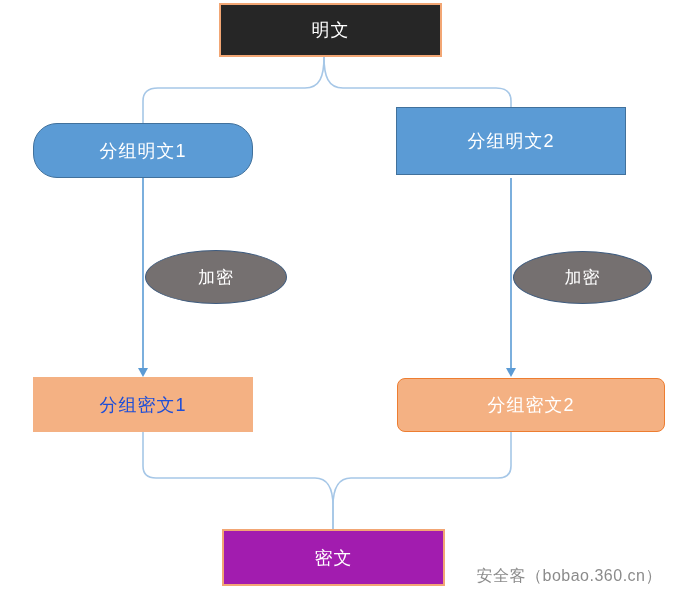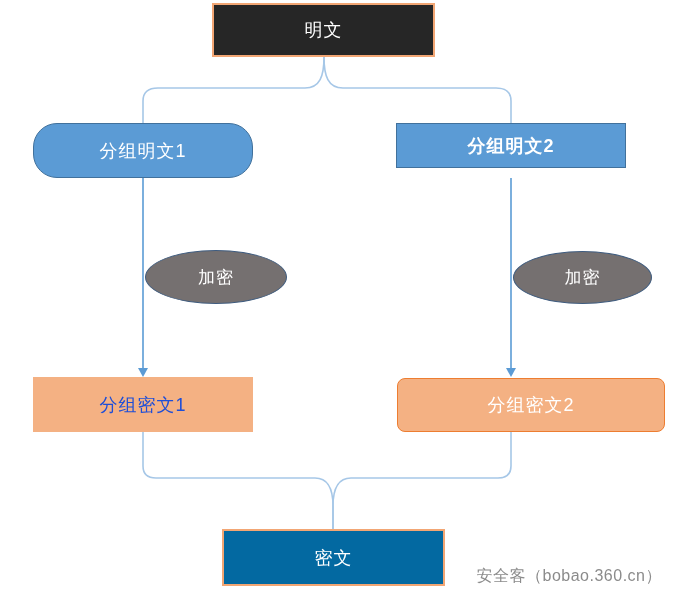--- a/index.html
+++ b/index.html
@@ -34,21 +34,21 @@
   .rect-dark   { border: 2px solid transparent; }
   .rect-blue   { border: 1.5px solid transparent; }
   .rect-orange { border: 1.5px solid transparent; }
   .ellipse {
     border-radius: 50%;
     border: 1.6px solid transparent;
     font-size: 17px;
   }
   #node-plaintext     { left: 212px; top: 3px;   width: 223px; height: 54px; }
   #node-block-plain-1 { left: 33px;  top: 123px; width: 220px; height: 55px; }
-  #node-block-plain-2 { left: 396px; top: 123px; width: 230px; height: 45px; font-weight: bold; }
+  #node-block-plain-2 { left: 396px; top: 107px; width: 230px; height: 68px; }
   #node-encrypt-1     { left: 145px; top: 250px; width: 142px; height: 54px; }
   #node-encrypt-2     { left: 513px; top: 251px; width: 139px; height: 53px; }
   #node-block-cipher-1{ left: 33px;  top: 377px; width: 220px; height: 55px; }
   #node-block-cipher-2{ left: 397px; top: 378px; width: 268px; height: 54px; border-radius: 8px; }
   #node-ciphertext    { left: 222px; top: 529px; width: 223px; height: 57px; }
   .watermark {
     position: absolute;
     top: 566px;
     right: 12px;
     font-size: 16px;
@@ -69,21 +69,21 @@
 
     <path d="M143 178 L143 369" fill="none" stroke-width="1.6" stroke="#5B9BD5"></path>
     <polygon points="138,368 148,368 143,377" fill="#5B9BD5"></polygon>
     <path d="M511 178 L511 369" fill="none" stroke-width="1.6" stroke="#5B9BD5"></path>
     <polygon points="506,368 516,368 511,377" fill="#5B9BD5"></polygon>
 
     <path d="M143 432 L143 466 Q143 478 156 478 L315 478 C327 478 333 488 333 506 L333 529" fill="none" stroke-width="1.6" stroke="#A6C7E7"></path>
     <path d="M511 432 L511 466 Q511 478 498 478 L351 478 C339 478 333 488 333 506 L333 529" fill="none" stroke-width="1.6" stroke="#A6C7E7"></path>
   </svg>
 
-  <div class="node rect-dark" id="node-plaintext" style="background-color: rgb(38, 38, 38); border-color: rgb(242, 166, 116); color: rgb(255, 255, 255);">
+  <div class="node rect-dark" id="node-plaintext" style="background-color: rgb(38, 38, 38); border-color: rgb(242, 166, 116); color: rgb(255, 255, 255); margin-left: 7px;">
     <span>明文</span>
   </div>
 
   <div class="node rect-blue" id="node-block-plain-1" style="background-color: rgb(91, 155, 213); border-color: rgb(65, 113, 156); color: rgb(255, 255, 255); border-radius: 24px;">
     <span>分组明文1</span>
   </div>
 
   <div class="node rect-blue" id="node-block-plain-2" style="background-color: rgb(91, 155, 213); border-color: rgb(65, 113, 156); color: rgb(255, 255, 255);">
     <span>分组明文2</span>
   </div>
@@ -97,19 +97,19 @@
   </div>
 
   <div class="node rect-orange" id="node-block-cipher-1" style="background-color: rgb(244, 177, 131); border-color: rgb(244, 177, 131); color: #1d4ed8;">
     <span>分组密文1</span>
   </div>
 
   <div class="node rect-orange" id="node-block-cipher-2" style="background-color: rgb(244, 177, 131); border-color: rgb(237, 125, 49); color: rgb(255, 255, 255);">
     <span>分组密文2</span>
   </div>
 
-  <div class="node rect-dark" id="node-ciphertext" style="background-color: #0369a1; border-color: rgb(242, 166, 116); color: rgb(255, 255, 255);">
+  <div class="node rect-dark" id="node-ciphertext" style="background-color: #a21caf; border-color: rgb(242, 166, 116); color: rgb(255, 255, 255);">
     <span>密文</span>
   </div>
 
   <div class="watermark" style="color: rgb(139, 139, 139);">安全客（bobao.360.cn）</div>
 
 </div>
 
 </body></html>

